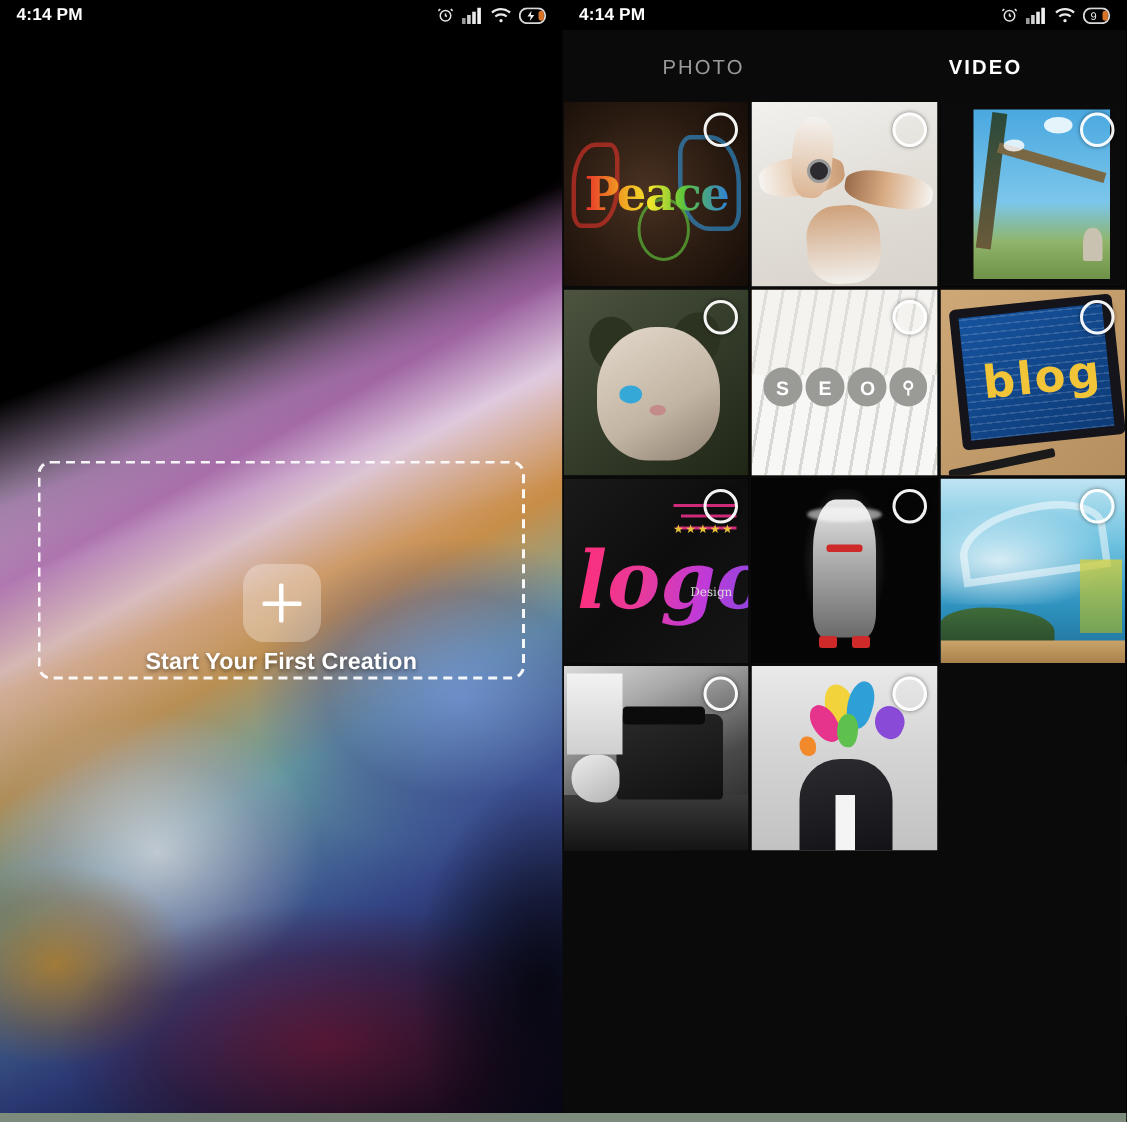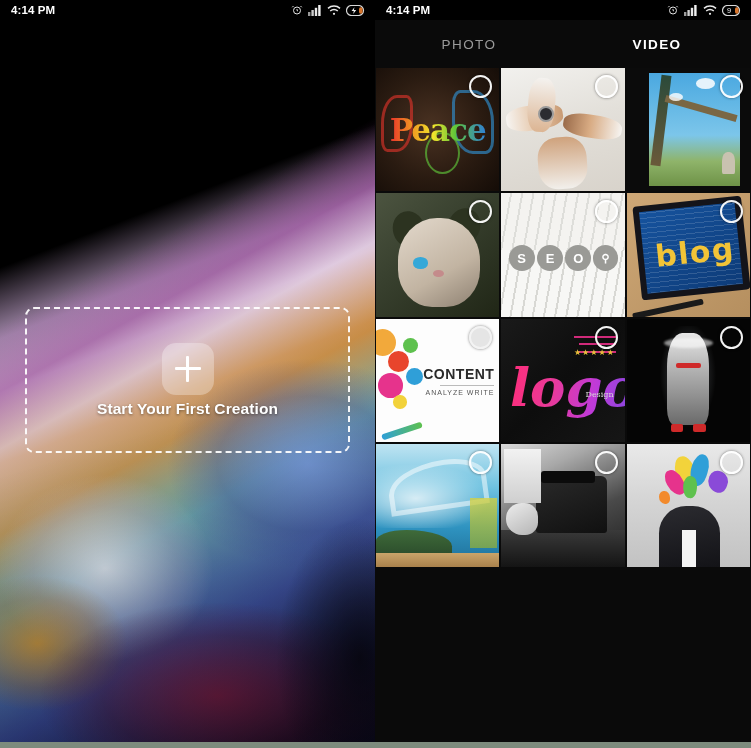--- a/index.html
+++ b/index.html
@@ -30,21 +30,21 @@
     transform:scaleX(1.02); transform-origin:left center; }
   .appbar-icons { display:flex; align-items:center; gap:24px; }
   .ic-help { width:25px; height:25px; border-radius:50%; background:#fff;
     display:flex; align-items:center; justify-content:center;
     color:#111; font-size:15px; font-weight:bold; line-height:1; }
   .ic-gear { width:26px; height:26px; display:flex; align-items:center; justify-content:center; }
 
   .creation-wrap { position:absolute; left:25px; top:307px; width:325px; height:146px; z-index:20; }
   .creation-box { width:100%; height:100%; border:2px dashed rgba(255,255,255,.93);
     border-radius:9px; display:flex; flex-direction:column;
-    align-items:center; justify-content:center; gap:5px; }
+    align-items:center; justify-content:flex-end; gap:5px; }
   .plus-btn { width:52px; height:52px; border-radius:14px;
     background:rgba(255,255,255,.30); display:flex; align-items:center;
     justify-content:center; backdrop-filter:blur(2px); }
   .plus-inner { position:relative; width:26px; height:26px; }
   .plus-inner .h { position:absolute; left:0; top:11.5px; width:26px; height:3px; background:#fff; border-radius:1px; }
   .plus-inner .v { position:absolute; top:0; left:11.5px; width:3px; height:26px; background:#fff; border-radius:1px; }
   .creation-label { color:#fff; font-size:15.5px; font-weight:bold;
     letter-spacing:.1px; text-shadow:0 1px 3px rgba(0,0,0,.45); }
 
   
@@ -359,35 +359,20 @@
             <div class="scr">
               <div style="position:absolute;inset:0;background:repeating-linear-gradient(0deg,rgba(255,255,255,.14) 0 1px,transparent 1px 5px);"></div>
               <span class="bw">blog</span>
             </div>
           </div>
           <div style="position:absolute;left:4%;bottom:4%;width:58%;height:5%;background:#1a1a1a;transform:rotate(-12deg);border-radius:2px;"></div>
         </div>
         <span class="sel-ring"></span>
       </div>
 
-      <div class="cell">
-        <div class="art a-content">
-          <div class="bub" style="left:-6%;top:8%;width:22%;height:22%;background:#f2a93b;"></div>
-          <div class="bub" style="left:10%;top:26%;width:17%;height:17%;background:#e8452c;"></div>
-          <div class="bub" style="left:2%;top:44%;width:20%;height:20%;background:#e6338c;"></div>
-          <div class="bub" style="left:22%;top:16%;width:12%;height:12%;background:#5ec14e;"></div>
-          <div class="bub" style="left:24%;top:40%;width:14%;height:14%;background:#2f9fd8;"></div>
-          <div class="bub" style="left:14%;top:62%;width:11%;height:11%;background:#f2d23b;"></div>
-          <div style="position:absolute;left:4%;bottom:6%;width:34%;height:5%;background:linear-gradient(90deg,#2f9fd8,#5ec14e);transform:rotate(-18deg);border-radius:3px;"></div>
-          <span class="ct">CONTENT</span>
-          <span class="sub">ANALYZE   WRITE</span>
-          <div style="position:absolute;right:4%;top:54%;width:44%;height:1px;background:#bbb;"></div>
-        </div>
-        <span class="sel-ring dim"></span>
-      </div>
 
       <div class="cell">
         <div class="art a-logo">
           <span class="lw">logo</span>
           <div class="lline" style="top:14%;width:34%;"></div>
           <div class="lline" style="top:20%;width:30%;"></div>
           <div class="lline" style="top:26%;width:32%;"></div>
           <span class="stars">★★★★★</span>
           <span style="position:absolute;right:9%;top:58%;font-size:8px;color:#d9d9d9;font-family:'DejaVu Serif',serif;">Design</span>
         </div>

